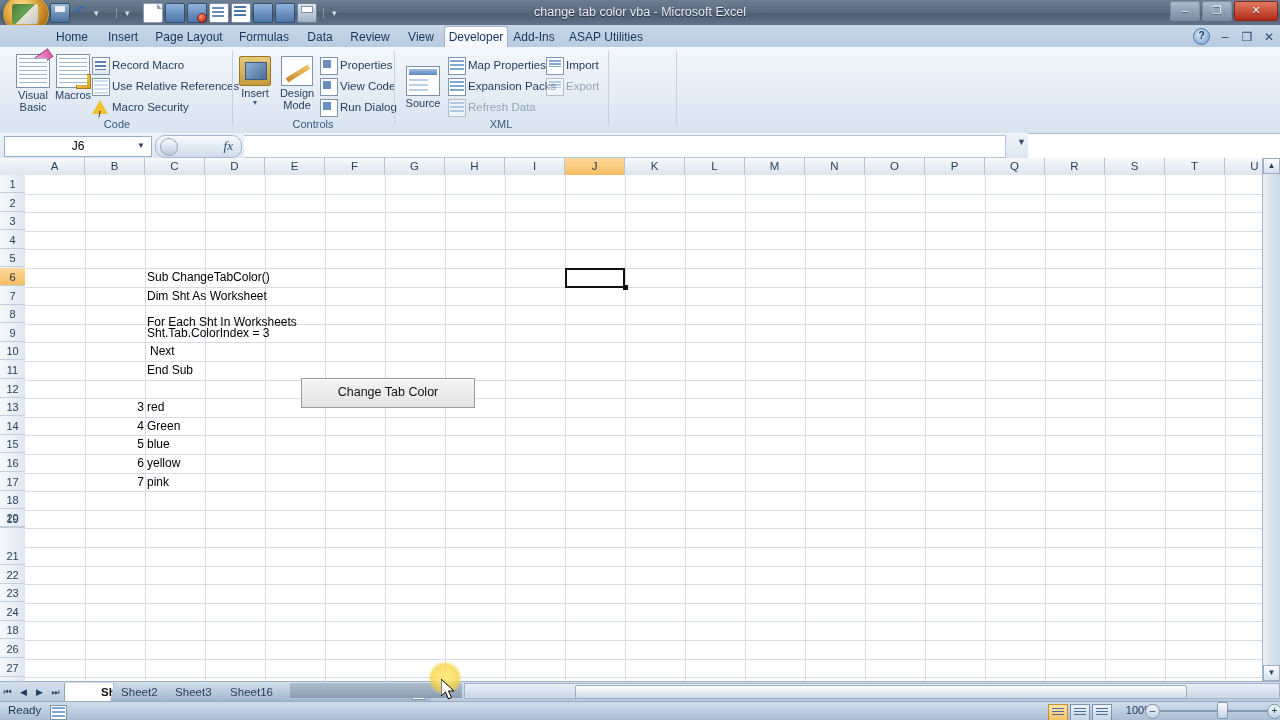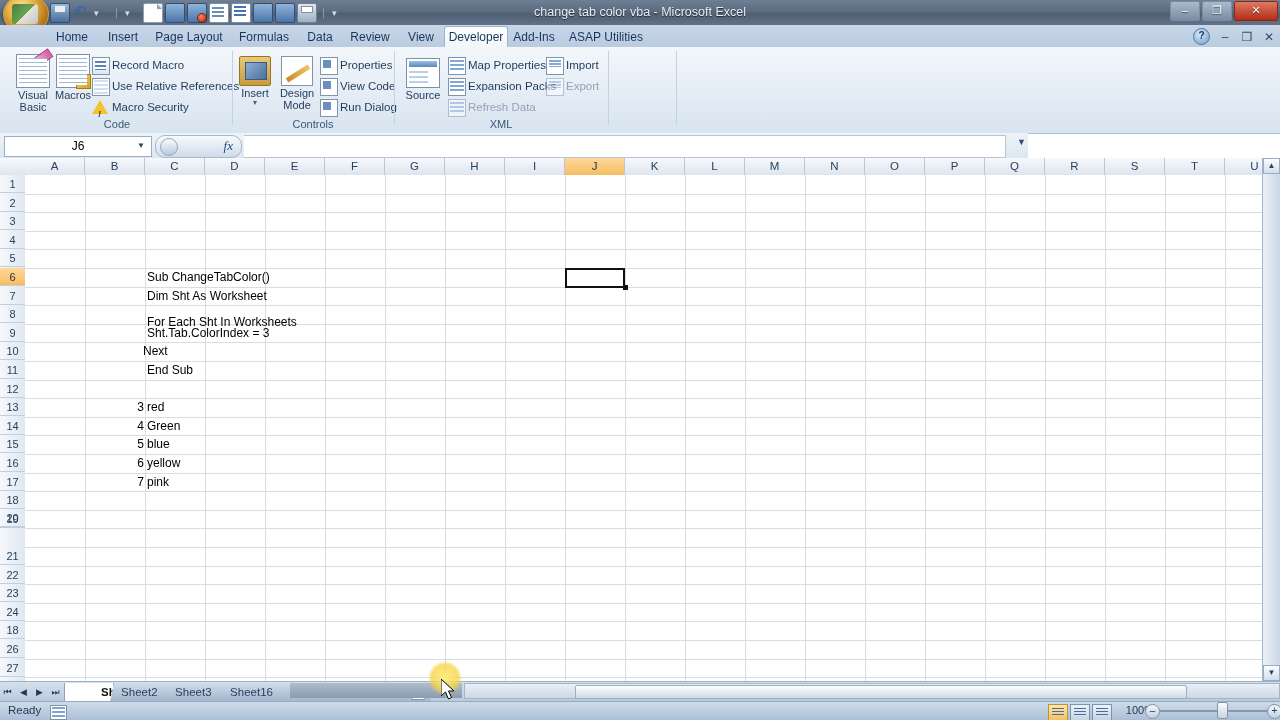--- a/index.html
+++ b/index.html
@@ -363,21 +363,21 @@
       </div>
       <div class="sm-item" style="left:84px;top:49px;">
         <span class="sm-ico ic-prop"></span>
         <span>Run Dialog</span>
       </div>
       <div class="group-label">Controls</div>
     </div>
     <div class="group-sep" style="left:394px;"></div>
 
     <div class="group" style="left:398px;width:206px;">
-      <div class="big-btn" style="left:2px;top:8px;width:46px;text-align:center;">
+      <div class="big-btn" style="left:2px;top:16px;width:46px;text-align:center;">
         <div class="big-ico ic-src" style="width:32px;height:28px;">
             <i class="ic-src-b"></i>
           </div>
         <div class="big-txt">Source</div>
       </div>
       <div class="sm-item" style="left:50px;top:7px;">
         <span class="sm-ico ic-map"></span>
         <span>Map Properties</span>
       </div>
       <div class="sm-item" style="left:50px;top:28px;">
@@ -513,34 +513,35 @@
         <div class="hline" style="top: 409px;"></div>
         <div class="hline" style="top: 428px;"></div>
         <div class="hline" style="top: 446px;"></div>
         <div class="hline" style="top: 465px;"></div>
         <div class="hline" style="top: 484px;"></div>
         <div class="hline" style="top: 502px;"></div>
         <div class="celltext" style="left: 120px; top: 93px; width: auto;">Sub ChangeTabColor()</div>
         <div class="celltext" style="left: 120px; top: 112px; width: auto;">Dim Sht As Worksheet</div>
         <div class="celltext" style="left: 120px; top: 130px; width: auto; margin-top: 8px;">For Each Sht In Worksheets</div>
         <div class="celltext" style="left: 120px; top: 149px; width: auto;">Sht.Tab.ColorIndex = 3</div>
-        <div class="celltext" style="left: 116px; top: 167px; width: auto;">Next</div>
+        <div class="celltext" style="left: 123px; top: 167px; width: auto;">Next</div>
         <div class="celltext" style="left: 120px; top: 186px; width: auto;">End Sub</div>
         <div class="celltext num" style="left: 60px; top: 223px; width: 59px;">3</div>
         <div class="celltext" style="left: 120px; top: 223px; width: auto;">red</div>
         <div class="celltext num" style="left: 60px; top: 242px; width: 59px;">4</div>
         <div class="celltext" style="left: 120px; top: 242px; width: auto;">Green</div>
         <div class="celltext num" style="left: 60px; top: 260px; width: 59px;">5</div>
         <div class="celltext" style="left: 120px; top: 260px; width: auto;">blue</div>
         <div class="celltext num" style="left: 60px; top: 279px; width: 59px;">6</div>
         <div class="celltext" style="left: 120px; top: 279px; width: auto;">yellow</div>
         <div class="celltext num" style="left: 60px; top: 298px; width: 59px;">7</div>
         <div class="celltext" style="left: 120px; top: 298px; width: auto;">pink</div>
         <div class="selbox" style="left: 540px; top: 93px; width: 60px; height: 20px;"></div>
         <div class="fillhandle" style="left: 598px; top: 110px;"></div>
+        <div class="xl-button" style="left: 276px; top: 203px; width: 172px; height: 28px;">Change Tab Color</div>
       </div>
   </div>
 
   <div class="vscroll">
     <div class="vs-up">▲</div>
     <div class="vs-dn">▼</div>
   </div>
 
   <div class="tabbar">
     <div class="navbtns" id="sheetnav">

